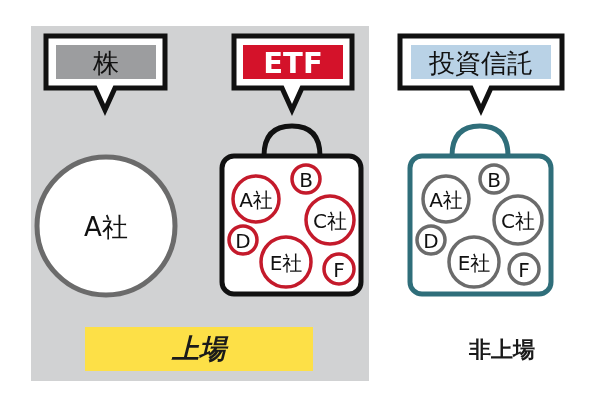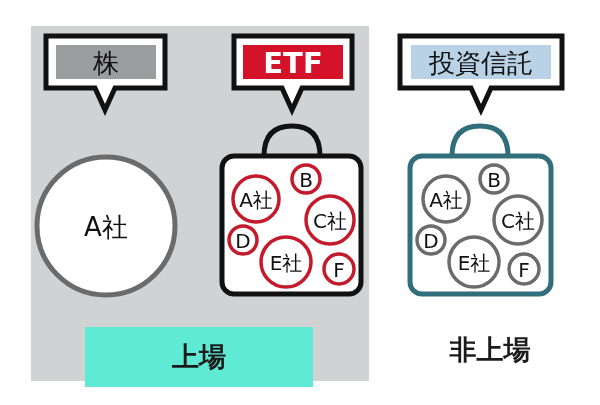--- a/index.html
+++ b/index.html
@@ -1,23 +1,23 @@
 <!DOCTYPE html>
 <html><head>
 <meta charset="utf-8">
 <style>
   html, body { margin:0; padding:0; background:#ffffff; }
   body { width:600px; height:405px; position:relative; overflow:hidden;
          font-family:"DejaVu Sans", sans-serif; color:#1a1a1a; }
   .abs { position:absolute; }
   .panel { left:31px; top:26px; width:338px; height:355px; background:#d1d2d3; }
-  .listed-label { left:85px; top:327px; width:228px; height:60px; background:#5eead4;
-    display:flex; align-items:center; justify-content:center; font-size:27px; font-weight:bold; }
-  .unlisted-label { left:425px; top:327px; width:130px; height:46px;
-    display:flex; align-items:center; justify-content:center; font-size:27px; font-weight:bold; }
+  .listed-label { left:85px; top:327px; width:228px; height:44px; background:#fde047;
+    display:flex; align-items:center; justify-content:center; font-size:27px; font-weight:bold;font-style:italic; }
+  .unlisted-label { left:437px; top:327px; width:130px; height:46px;
+    display:flex; align-items:center; justify-content:center; font-size:22px; font-weight:bold; }
   svg text { font-family:"DejaVu Sans", sans-serif; }
 </style>
 </head>
 <body>
 
 <div class="abs panel"></div>
 
 <svg class="abs" style="left:0;top:0" width="600" height="405" viewBox="0 0 600 405">
 
   <g>

